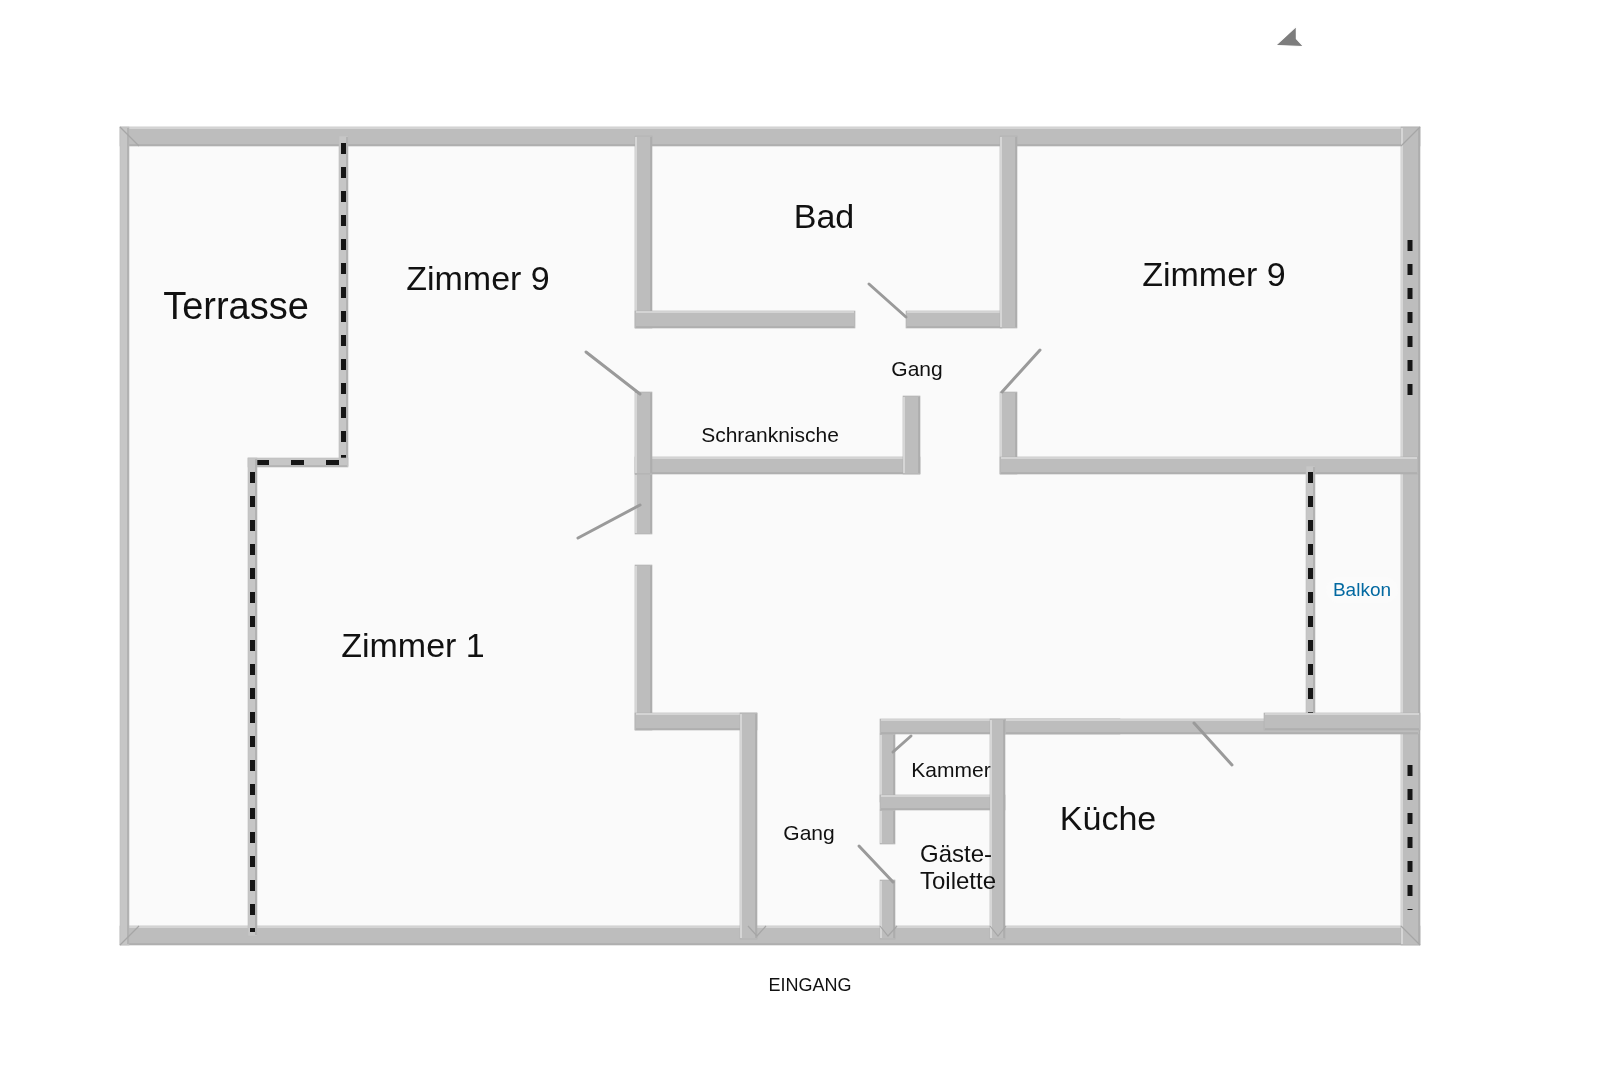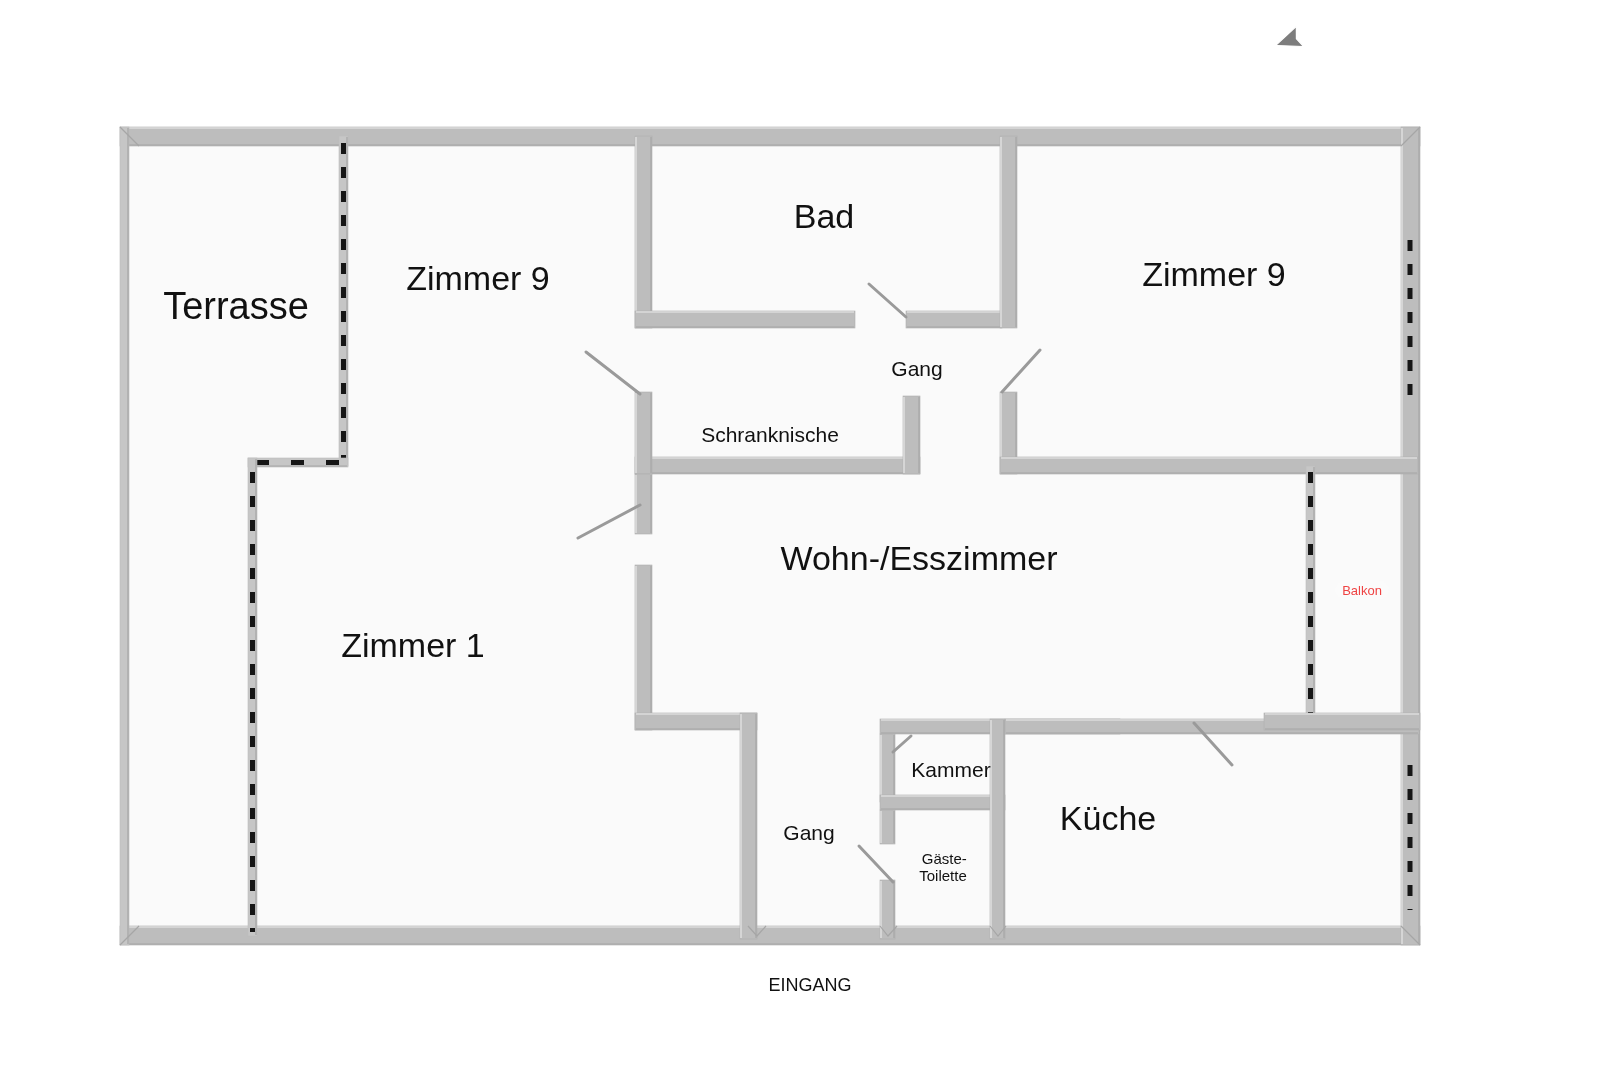--- a/index.html
+++ b/index.html
@@ -26,42 +26,42 @@
     left: 0;
     top: 0;
     display: block;
   }
   .room-label {
     position: absolute;
     color: #111111;
     white-space: nowrap;
     transform: translate(-50%, -50%);
     line-height: 1.12;
-    text-align: right;
+    text-align: left;
     pointer-events: none;
   }
   .lbl-xl { font-size: 34px; }
   .lbl-lg { font-size: 38px; }
   .lbl-md { font-size: 21px; }
-  .lbl-sm { font-size: 15px; }
+  .lbl-sm { font-size: 24px; margin-left: 15px; }
   .lbl-xs { font-size: 18px; }
   .caption {
     position: absolute;
     color: #111111;
     font-size: 31px;
     white-space: nowrap;
   }
   .balkon-pill {
     position: absolute;
     transform: translate(-50%, -50%);
     background: #fbfbfb;
     border-radius: 13px;
     padding: 2px 7px;
-    font-size: 13px;
-    color: #ef4444;
+    font-size: 19px;
+    color: #0369a1;
     white-space: nowrap;
     text-align: right;
   }
   .cursor-arrow {
     position: absolute;
     pointer-events: none;
   }
 </style>
 </head>
 <body>
@@ -242,21 +242,20 @@
     </g>
 
   </svg>
 
   <div class="room-label lbl-lg" style="left:236px; top:306px;">Terrasse</div>
   <div class="room-label lbl-xl" style="left:478px; top:278px;">Zimmer 9</div>
   <div class="room-label lbl-xl" style="left:824px; top:216px;">Bad</div>
   <div class="room-label lbl-xl" style="left:1214px; top:274px;">Zimmer 9</div>
   <div class="room-label lbl-md" style="left:917px; top:369px;">Gang</div>
   <div class="room-label lbl-md" style="left:770px; top:435px;">Schranknische</div>
-  <div class="room-label lbl-xl" style="left:919px; top:558px;">Wohn-/Esszimmer</div>
   <div class="room-label lbl-xl" style="left:413px; top:645px;">Zimmer 1</div>
   <div class="room-label lbl-md" style="left:951px; top:770px;">Kammer</div>
   <div class="room-label lbl-xl" style="left:1108px; top:818px;">Küche</div>
   <div class="room-label lbl-md" style="left:809px; top:833px;">Gang</div>
   <div class="room-label lbl-sm" id="lbl-wc" style="left:943px; top:868px; white-space:pre-line;">Gäste-
 Toilette</div>
 
   <div class="balkon-pill" style="left:1362px; top:590px;">Balkon</div>
 
   <div class="room-label lbl-xs" style="left:810px; top:938px;margin-top:47px;">EINGANG</div>

